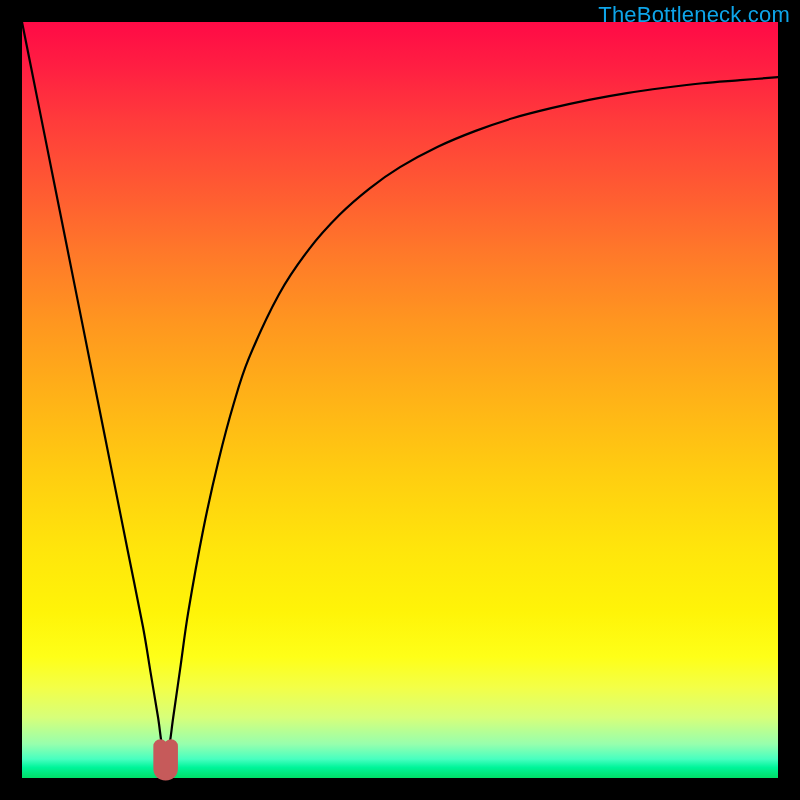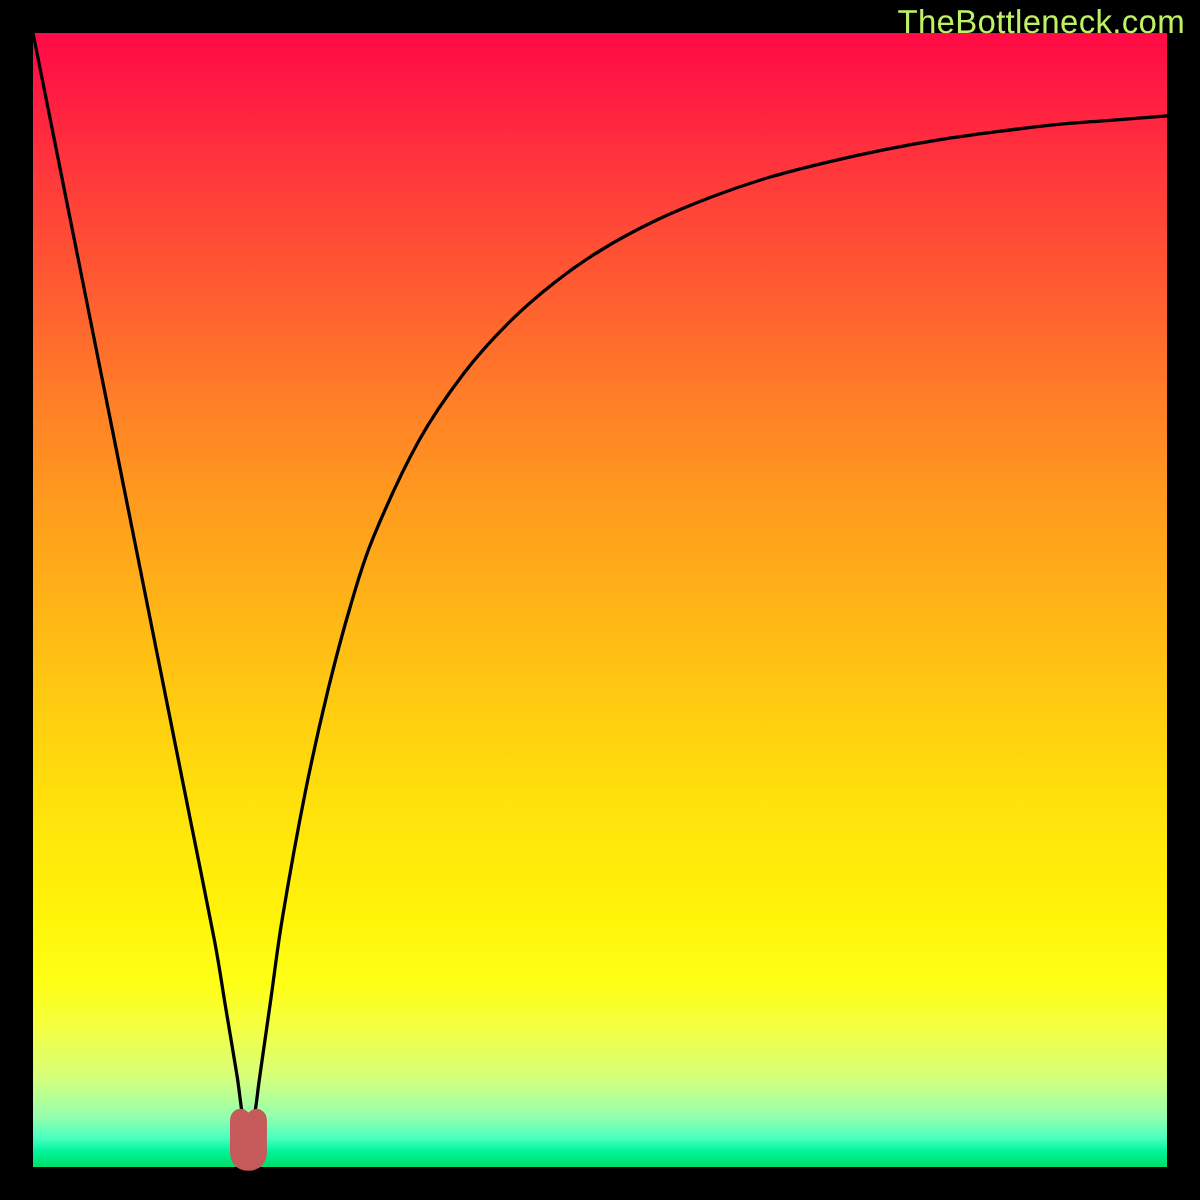--- a/index.html
+++ b/index.html
@@ -35,21 +35,21 @@
       #47ffc0 97.5%,
       #00f59a 98.6%,
       #00e77c 99.4%,
       #00df68 100%
     );
   }
   .watermark {
     position: absolute;
     top: 2px;
     right: 10px;
-    color: #bef264;
+    color: #0ea5e9;
     font-size: 22px;
     font-weight: 400;
     letter-spacing: 0.2px;
     user-select: none;
   }
   svg.curve {
     position: absolute;
     left: 22px;
     top: 22px;
     width: 756px;

